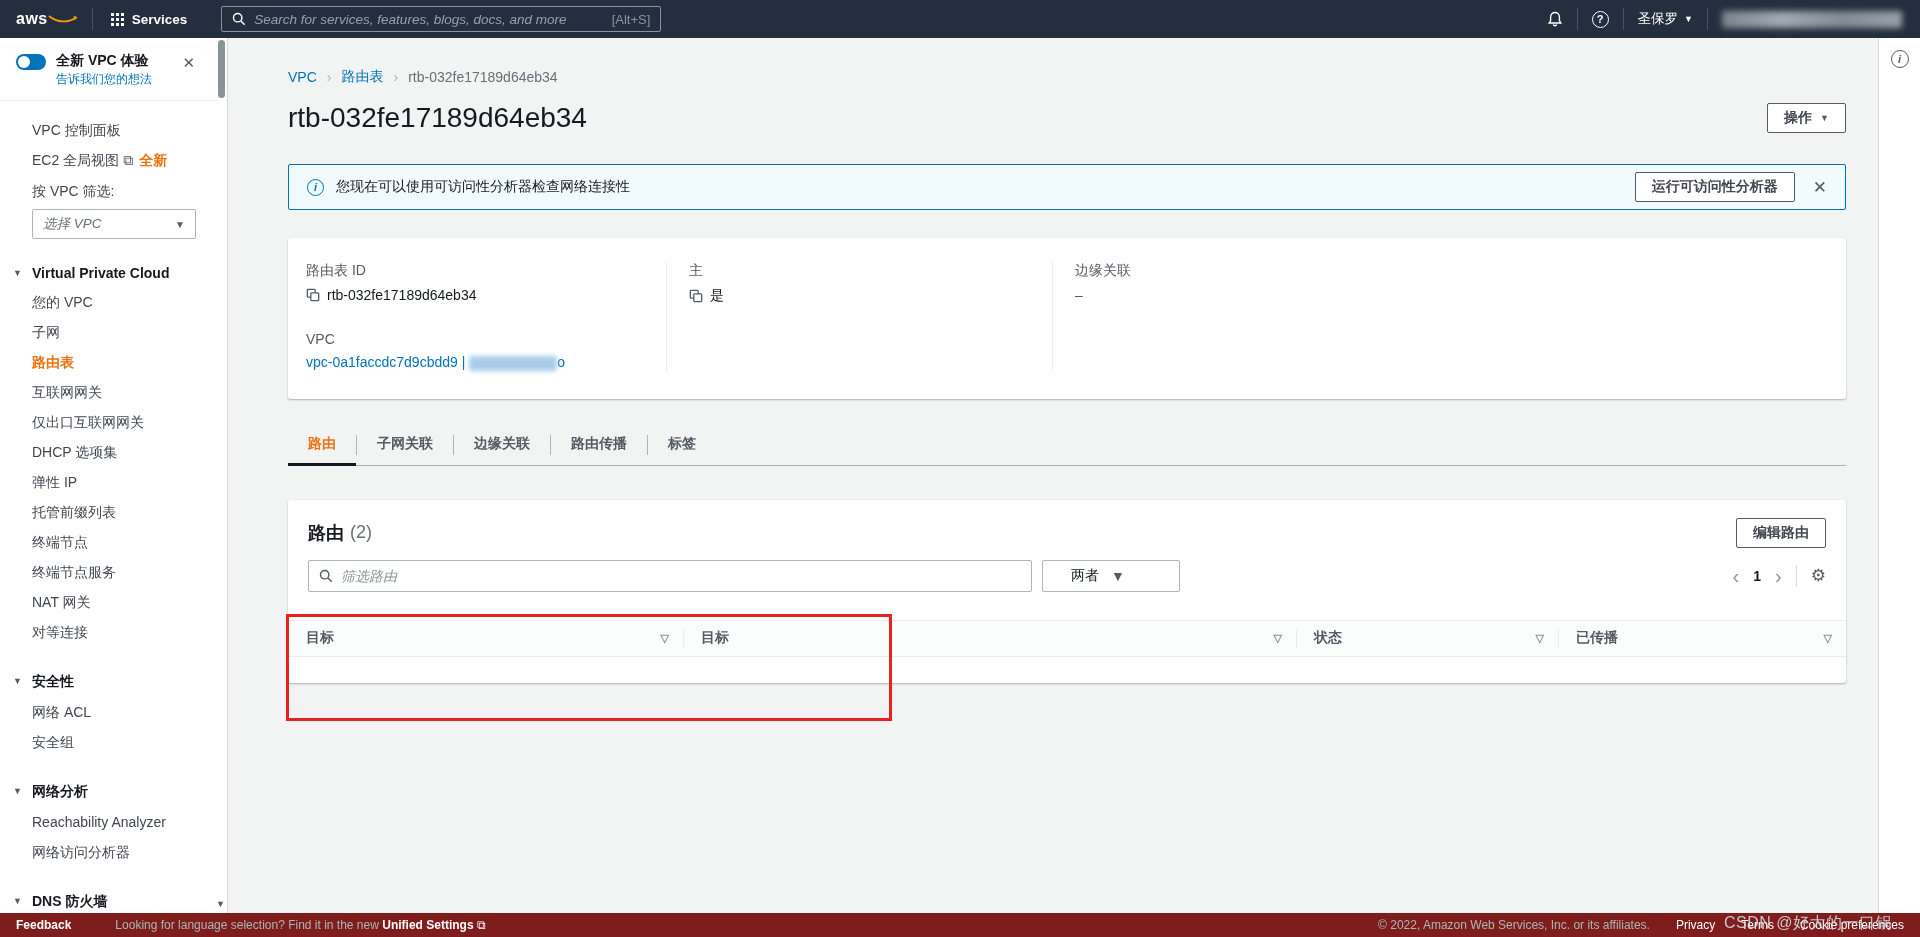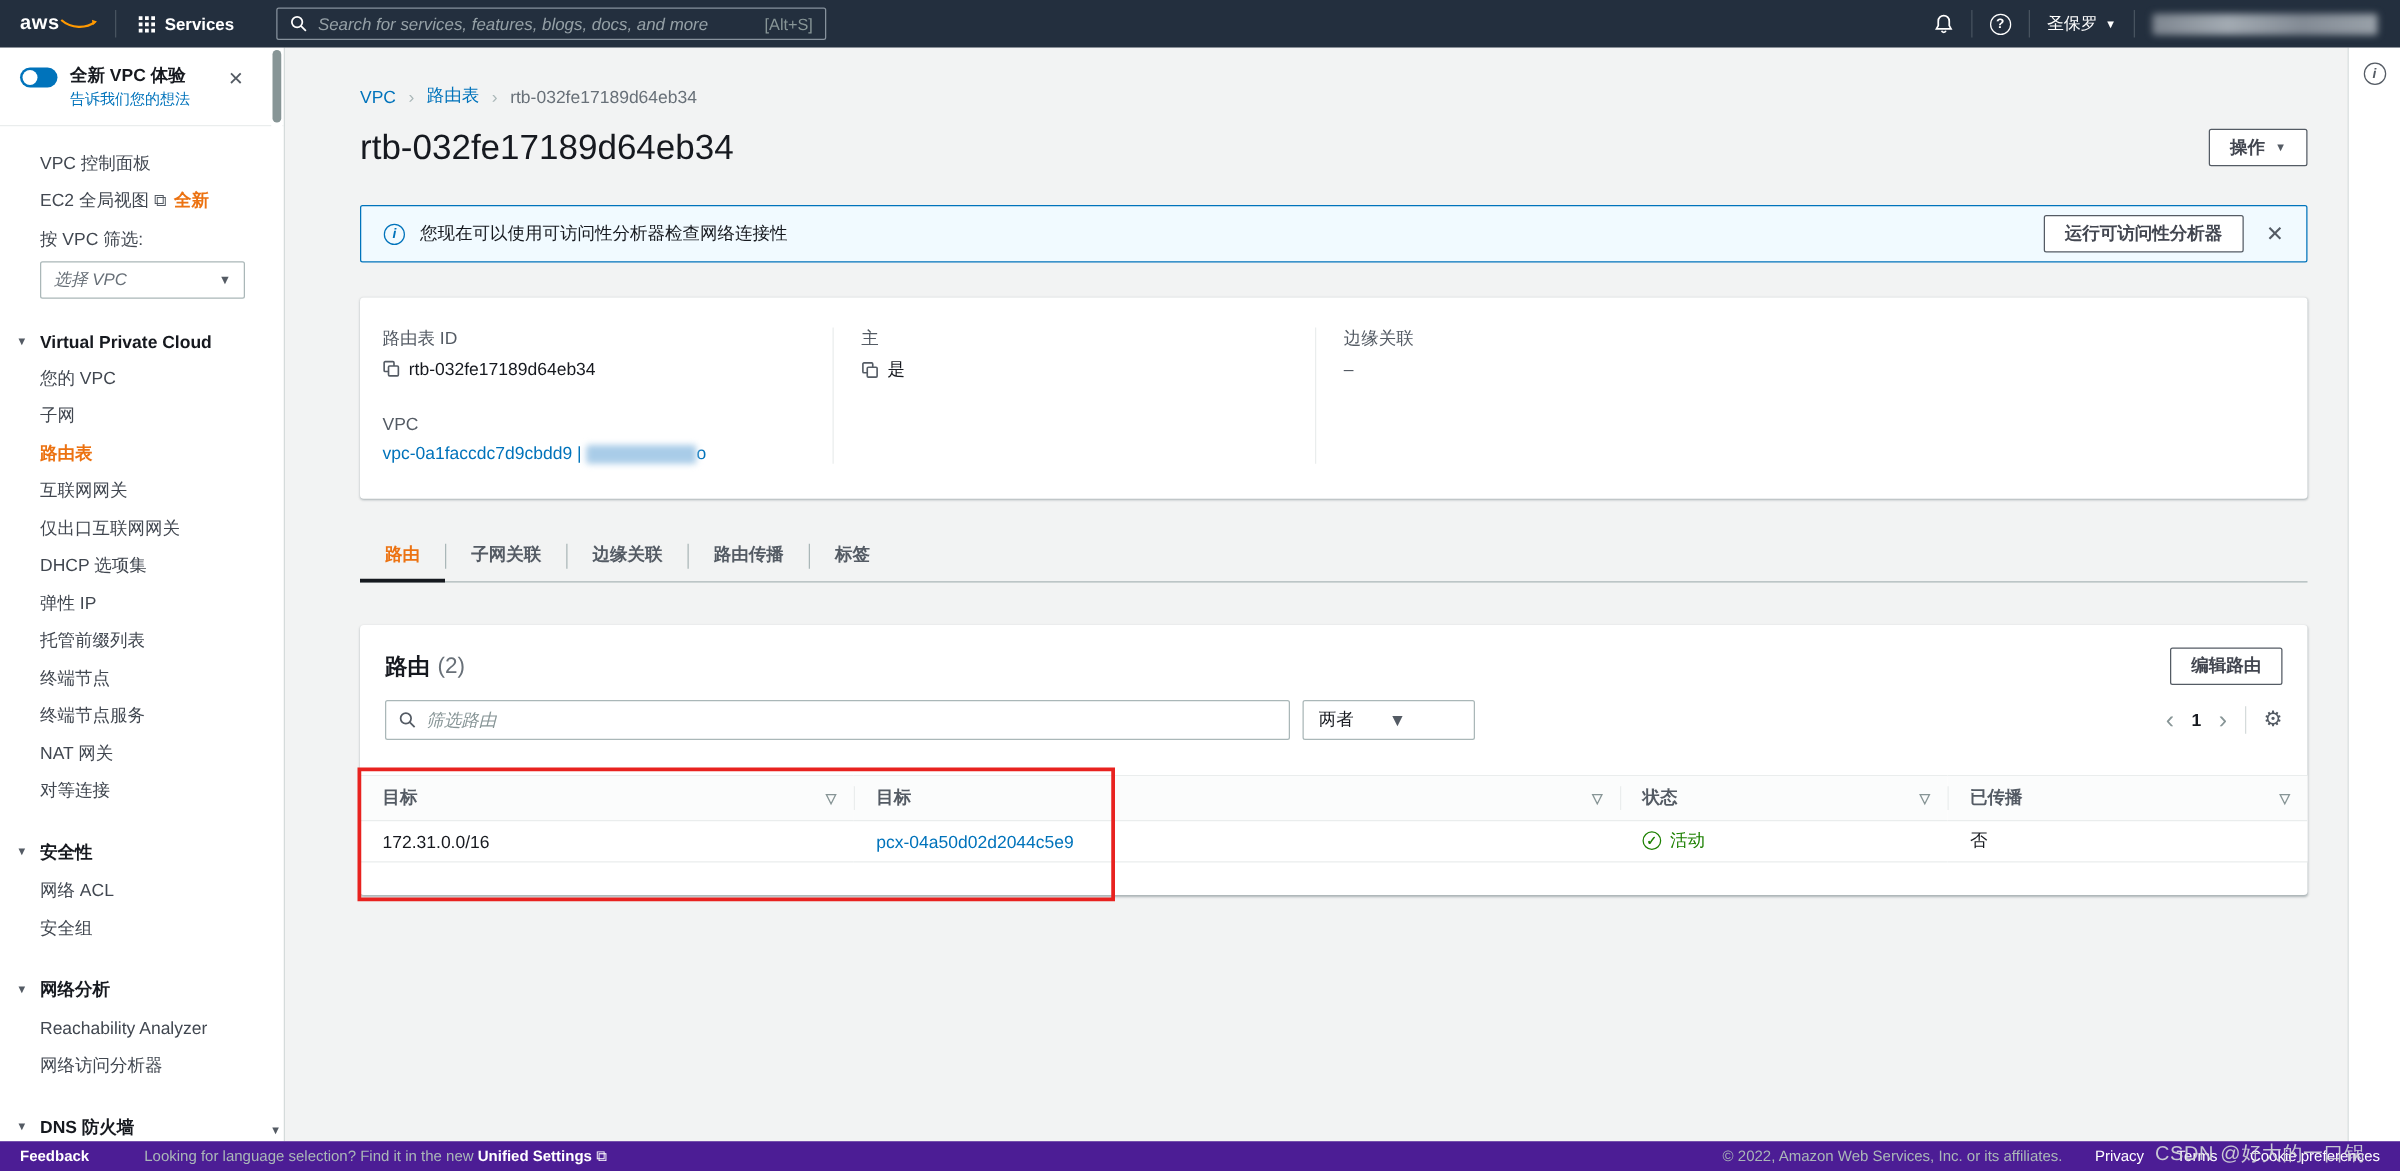--- a/index.html
+++ b/index.html
@@ -123,21 +123,21 @@
   .routes-head { padding:18px 20px 0 20px; display:flex; align-items:center; }
   .routes-title { font-size:18px; font-weight:700; color:#16191f; }
   .routes-count { font-size:18px; color:#687078; font-weight:400; margin-left:6px; }
   .filter-row { margin-top:12px; padding:0 20px; display:flex; align-items:center; }
   .filter-input { width:724px; height:32px; border:1px solid #aab7b8; border-radius:2px; background:#fff;
     display:flex; align-items:center; padding:0 10px; }
   .filter-input input { flex:1; border:none; outline:none; font-size:14px; font-style:italic; color:#16191f;
     margin-left:8px; font-family:"Liberation Sans",sans-serif; }
   .filter-input input::placeholder { color:#879596; font-style:italic; }
   .type-select { margin-left:10px; width:138px; height:32px; border:1px solid #aab7b8; border-radius:2px;
-    display:flex; align-items:center; padding:0 12px; cursor:pointer; background:#fff; }
+    display:flex; align-items:center; padding:0 28px; cursor:pointer; background:#fff; }
   .type-select span { flex:1; font-size:14px; color:#16191f; }
   .pager { margin-left:auto; display:flex; align-items:center; gap:14px; color:#687078; }
   .pager .chev { font-size:20px; color:#879596; cursor:pointer; line-height:1; }
   .pager .pnum { font-size:14px; font-weight:700; color:#16191f; }
   .pager .pdiv { width:1px; height:22px; background:#d5dbdb; }
   .gear { font-size:17px; color:#545b64; cursor:pointer; }
 
   .table-wrap { margin-top:28px; position:relative; }
   table.routes { width:100%; border-collapse:collapse; table-layout:fixed; }
   table.routes th { height:36px; text-align:left; font-size:14px; color:#545b64; font-weight:700;
@@ -146,21 +146,21 @@
   th .th-inner { display:flex; align-items:center; }
   .funnel { margin-left:auto; color:#879596; font-size:11px; cursor:pointer; }
   table.routes td { height:33px; font-size:14px; color:#16191f; border-bottom:1px solid #eaeded; padding:0 14px 0 18px; background:#fff; }
   .status-cell { display:flex; align-items:center; gap:7px; color:#1d8102; }
   .check-circle { width:15px; height:15px; border:1.6px solid #1d8102; border-radius:50%; color:#1d8102;
     font-size:10px; font-weight:700; display:flex; align-items:center; justify-content:center; }
   .annotation-box { position:absolute; left:-2px; top:-6px; width:606px; height:107px;
     border:3px solid #e8221f; z-index:5; pointer-events:none; }
 
   
-  .footer { position:absolute; left:0; bottom:0; width:1920px; height:24px; background:#4c1d95; z-index:40;
+  .footer { position:absolute; left:0; bottom:0; width:1920px; height:24px; background:#7f1d1d; z-index:40;
     display:flex; align-items:center; padding:0 16px; font-size:12px; color:#aab7b8; }
   .footer .fb { color:#fff; font-weight:700; margin-right:44px; cursor:pointer; }
   .footer .lang b { color:#fff; cursor:pointer; }
   .footer-right { margin-left:auto; display:flex; align-items:center; gap:26px; }
   .footer-right a { color:#fff; text-decoration:none; cursor:pointer; }
   .watermark { position:absolute; right:28px; bottom:3px; z-index:50; font-size:16px;
     color:rgba(209,213,216,0.92); letter-spacing:.5px; pointer-events:none; }
   svg { display:block; }
 </style>
 </head>
@@ -434,31 +434,20 @@
               </th>
               <th>
                 <span class="th-inner">
                     <span>已传播</span>
                     <span class="funnel">▽</span>
                   </span>
               </th>
             </tr>
           </thead>
           <tbody>
-            <tr>
-              <td>172.31.0.0/16</td>
-              <td><a class="link">pcx-04a50d02d2044c5e9</a></td>
-              <td>
-                  <span class="status-cell">
-                    <span class="check-circle">✓</span>
-                    <span>活动</span>
-                  </span>
-                </td>
-              <td>否</td>
-            </tr>
           </tbody>
         </table>
       </div>
     </section>
 
   </div>
 </main>
 
 <footer class="footer">
   <span class="fb">Feedback</span>

